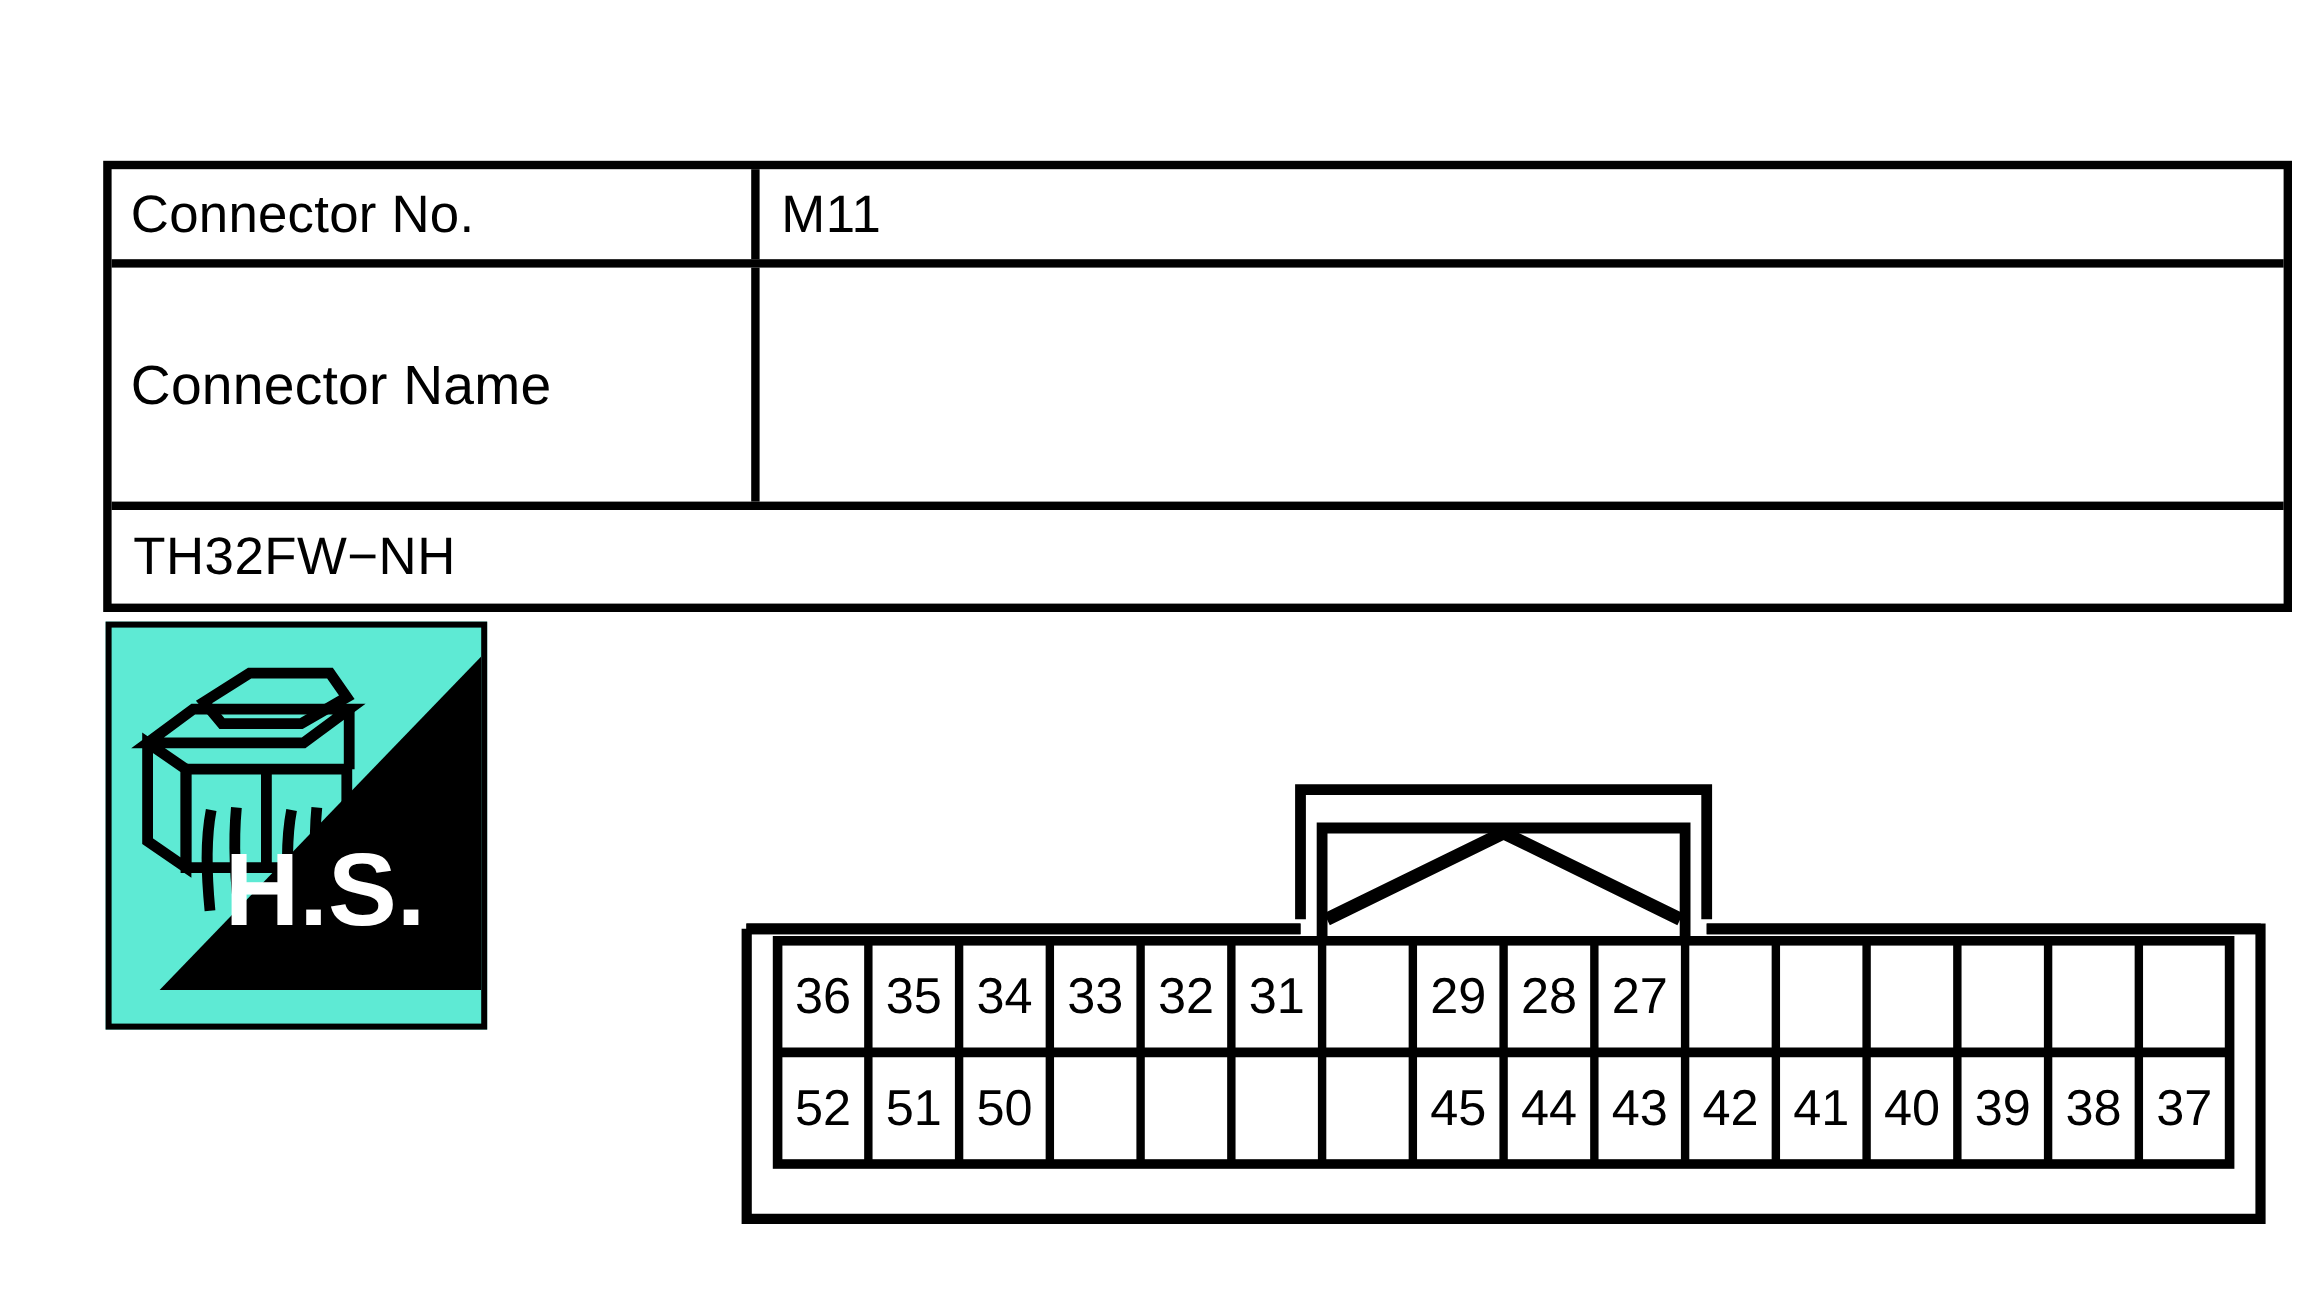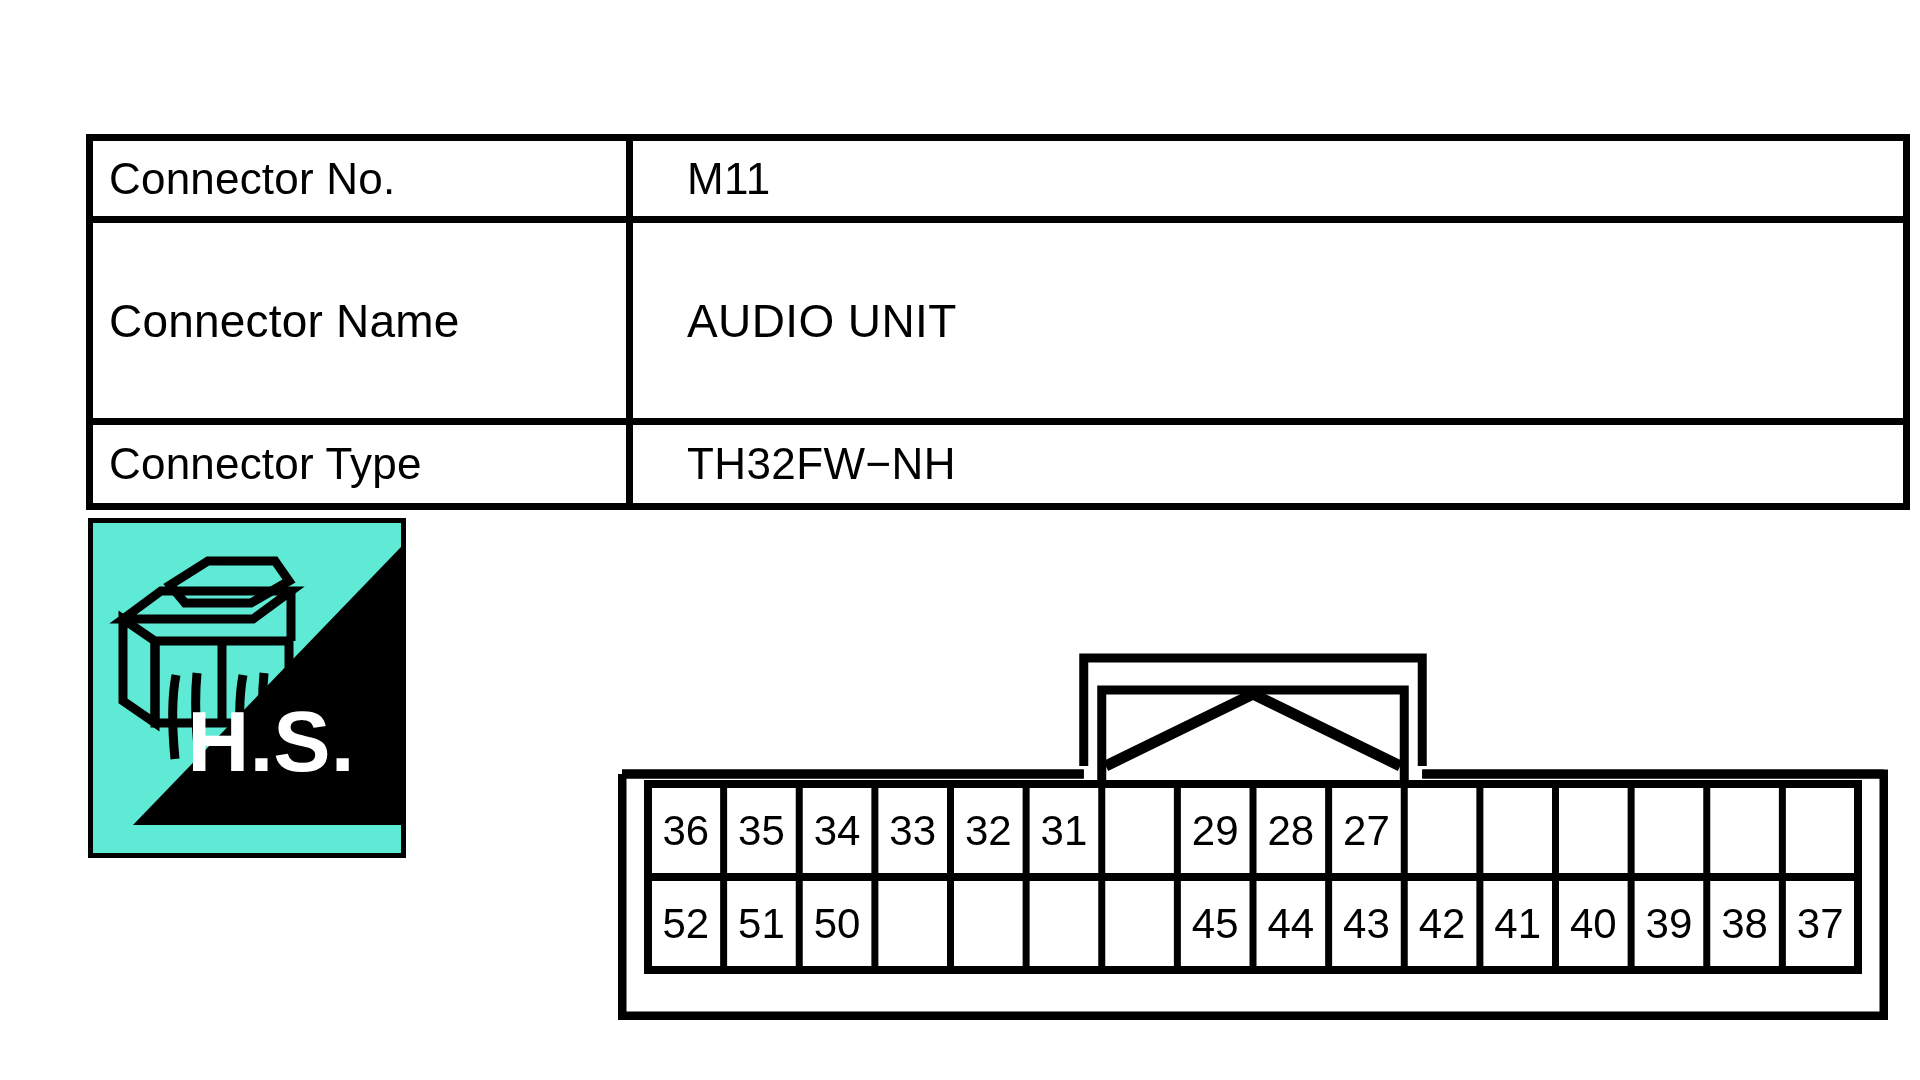--- a/index.html
+++ b/index.html
@@ -60,21 +60,20 @@
     font-size: 44px;
     line-height: 1;
     letter-spacing: 0.2px;
     white-space: nowrap;
   }
   .txt-val {
     font-size: 44px;
     line-height: 1;
     letter-spacing: 0.4px;
     white-space: nowrap;
-    margin-left: 36px;
   }
   .row-name .txt-lbl, .row-name .txt-val { font-size: 46px; }
 
   
   #hs-badge {
     position: absolute;
     left: 88px;
     top: 518px;
     width: 318px;
     height: 340px;
@@ -106,29 +105,23 @@
     </div>
     <div class="cell-value">
       <span class="txt-val">M11</span>
     </div>
   </div>
 
   <div class="info-row row-name">
     <div class="cell-label">
       <span class="txt-lbl">Connector Name</span>
     </div>
-    <div class="cell-value">
-      <span class="txt-val">AUDIO UNIT</span>
-    </div>
   </div>
 
   <div class="info-row row-type">
-    <div class="cell-label">
-      <span class="txt-lbl">Connector Type</span>
-    </div>
     <div class="cell-value">
       <span class="txt-val">TH32FW−NH</span>
     </div>
   </div>
 
 </div>
 
 <div id="hs-badge">
   <svg width="308" height="302" viewBox="0 0 308 302">
 

